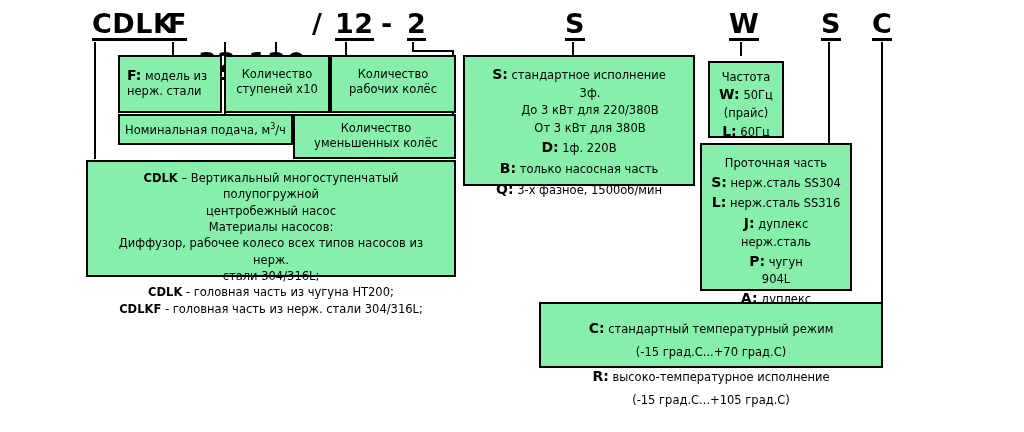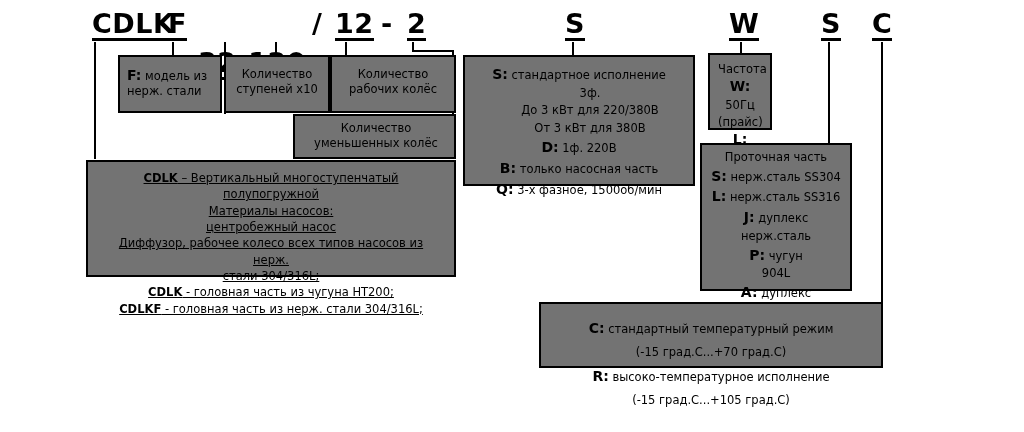--- a/index.html
+++ b/index.html
@@ -10,21 +10,21 @@
   
   .code{position:absolute;font-weight:bold;font-size:27px;line-height:1;
         letter-spacing:.5px;color:#000;white-space:nowrap;}
   .code.u{border-bottom:3px solid #000;padding-bottom:1px;}
 
   
   .vline{position:absolute;width:2px;background:#000;}
   .hline{position:absolute;height:2px;background:#000;}
 
   
-  .box{position:absolute;border:2px solid #000;background:#737373;box-sizing:border-box;}
+  .box{position:absolute;border:2px solid #000;background:#86efac;box-sizing:border-box;}
   .box .inner{padding:5px 7px;font-size:11.5px;line-height:1.32;color:#000;}
   .b{font-weight:bold;}
   .k{font-weight:bold;font-size:14px;}
   .ctr{text-align:center;}
   .mid{display:flex;align-items:center;justify-content:center;height:100%;}
   sup{font-size:8px;vertical-align:super;}
   .ind{padding-left:22px;display:block;}
   .ln{display:block;text-align:center;}
 </style>
 </head>
@@ -79,63 +79,68 @@
     </div>
   </div>
 
   <div class="box" style="left:330px;top:55px;width:126px;height:58px;">
     <div class="inner ctr" style="padding-top:10px;">
       <span class="ln">Количество</span>
       <span class="ln">рабочих колёс</span>
     </div>
   </div>
 
+  <div class="box" style="left:118px;top:114px;width:175px;height:31px;">
+    <div class="inner ctr mid" style="padding:0;">
+      <span><span>Номинальная подача, м</span><sup>3</sup><span>/ч</span></span>
+    </div>
+  </div>
 
   <div class="box" style="left:293px;top:114px;width:163px;height:45px;">
     <div class="inner" style="padding-top:5px;padding-left:10px;">
       <span class="ln">Количество</span>
       <span class="ln">уменьшенных колёс</span>
     </div>
   </div>
 
   <div class="box" style="left:86px;top:160px;width:370px;height:117px;">
-    <div class="inner" style="padding:8px 26px;line-height:1.42;text-decoration:underline;">
+    <div class="inner" style="padding:8px 26px;line-height:1.42;">
       <span class="ln"><span class="b">CDLK</span><span> – Вертикальный многоступенчатый полупогружной</span></span>
+      <span class="ln">центробежный насос</span>
       <span class="ln">Материалы насосов:</span>
-      <span class="ln">центробежный насос</span>
       <span class="ln">Диффузор, рабочее колесо всех типов насосов из нерж.</span>
       <span class="ln">стали 304/316L;</span>
       <span class="ln"><span class="b">CDLK</span><span> - головная часть из чугуна HT200;</span></span>
       <span class="ln"><span class="b">CDLKF</span><span> - головная часть из нерж. стали 304/316L;</span></span>
     </div>
   </div>
 
   <div class="box" style="left:463px;top:55px;width:232px;height:131px;">
     <div class="inner" style="padding:7px 3px;line-height:1.5;">
       <span class="ln"><span class="k">S:</span><span> стандартное исполнение</span></span>
       <span class="ln ind">3ф.</span>
       <span class="ln ind">До 3 кВт для 220/380В</span>
       <span class="ln ind">От 3 кВт для 380В</span>
       <span class="ln"><span class="k">D:</span><span> 1ф. 220В</span></span>
       <span class="ln"><span class="k">B:</span><span> только насосная часть</span></span>
       <span class="ln"><span class="k">Q:</span><span> 3-х фазное, 1500об/мин</span></span>
     </div>
   </div>
 
-  <div class="box" style="left:708px;top:53px;width:64px;height:77px;">
+  <div class="box" style="left:708px;top:61px;width:76px;height:77px;">
     <div class="inner" style="padding:6px 8px;line-height:1.42;">
       <span class="ln">Частота</span>
       <span class="ln"><span class="k">W:</span><span> 50Гц</span></span>
       <span class="ln">(прайс)</span>
       <span class="ln"><span class="k">L:</span><span> 60Гц</span></span>
     </div>
   </div>
 
   <div class="box" style="left:700px;top:143px;width:152px;height:148px;">
-    <div class="inner" style="padding:4px 9px;line-height:1.47;">
+    <div class="inner" style="padding:10px 9px;line-height:1.47;">
       <span class="ln">Проточная часть</span>
       <span class="ln"><span class="k">S:</span><span> нерж.сталь SS304</span></span>
       <span class="ln"><span class="k">L:</span><span> нерж.сталь SS316</span></span>
       <span class="ln"><span class="k">J:</span><span> дуплекс нерж.сталь</span></span>
       <span class="ln"><span class="k">P:</span><span> чугун</span></span>
       <span class="ln">904L</span>
       <span class="ln"><span class="k">A:</span><span> дуплекс нерж.сталь</span></span>
       <span class="ln">2507</span>
     </div>
   </div>

